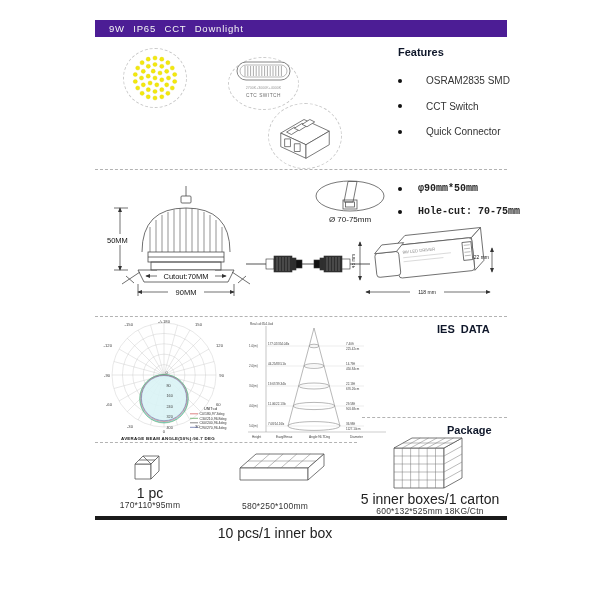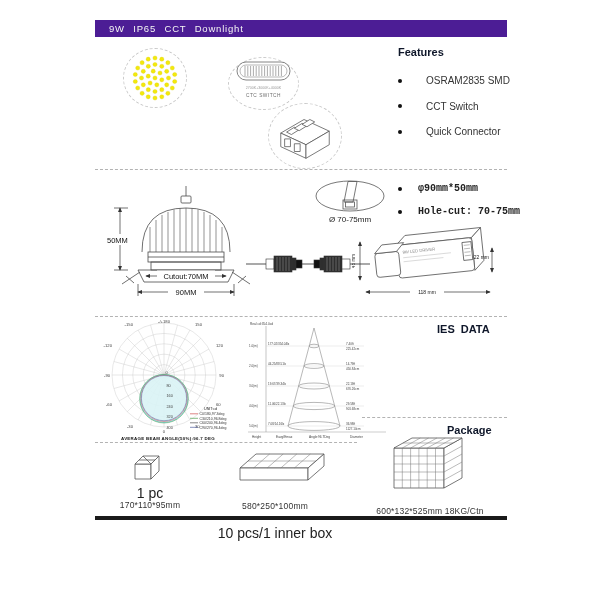--- a/index.html
+++ b/index.html
@@ -442,17 +442,18 @@
         <line x1="35.2" y1="16" x2="35.2" y2="56"></line>
         <line x1="43.5" y1="16" x2="43.5" y2="56"></line>
       <line x1="10.3" y1="16" x2="28.3" y2="6"></line>
         <line x1="18.6" y1="16" x2="36.6" y2="6"></line>
         <line x1="26.9" y1="16" x2="44.9" y2="6"></line>
         <line x1="35.2" y1="16" x2="53.2" y2="6"></line>
         <line x1="43.5" y1="16" x2="61.5" y2="6"></line>
       <line x1="11" y1="11" x2="61" y2="11"></line>
     </g>
   </svg>
+  <div class="abs pkg-title" style="left:360px;top:491px;width:140px;">5 inner boxes/1 carton</div>
   <div class="abs pkg-size" style="left:355px;top:506px;width:150px;">600*132*525mm  18KG/Ctn</div>
 
   <div class="abs botbar"></div>
 
 </div>
 
 </body></html>

